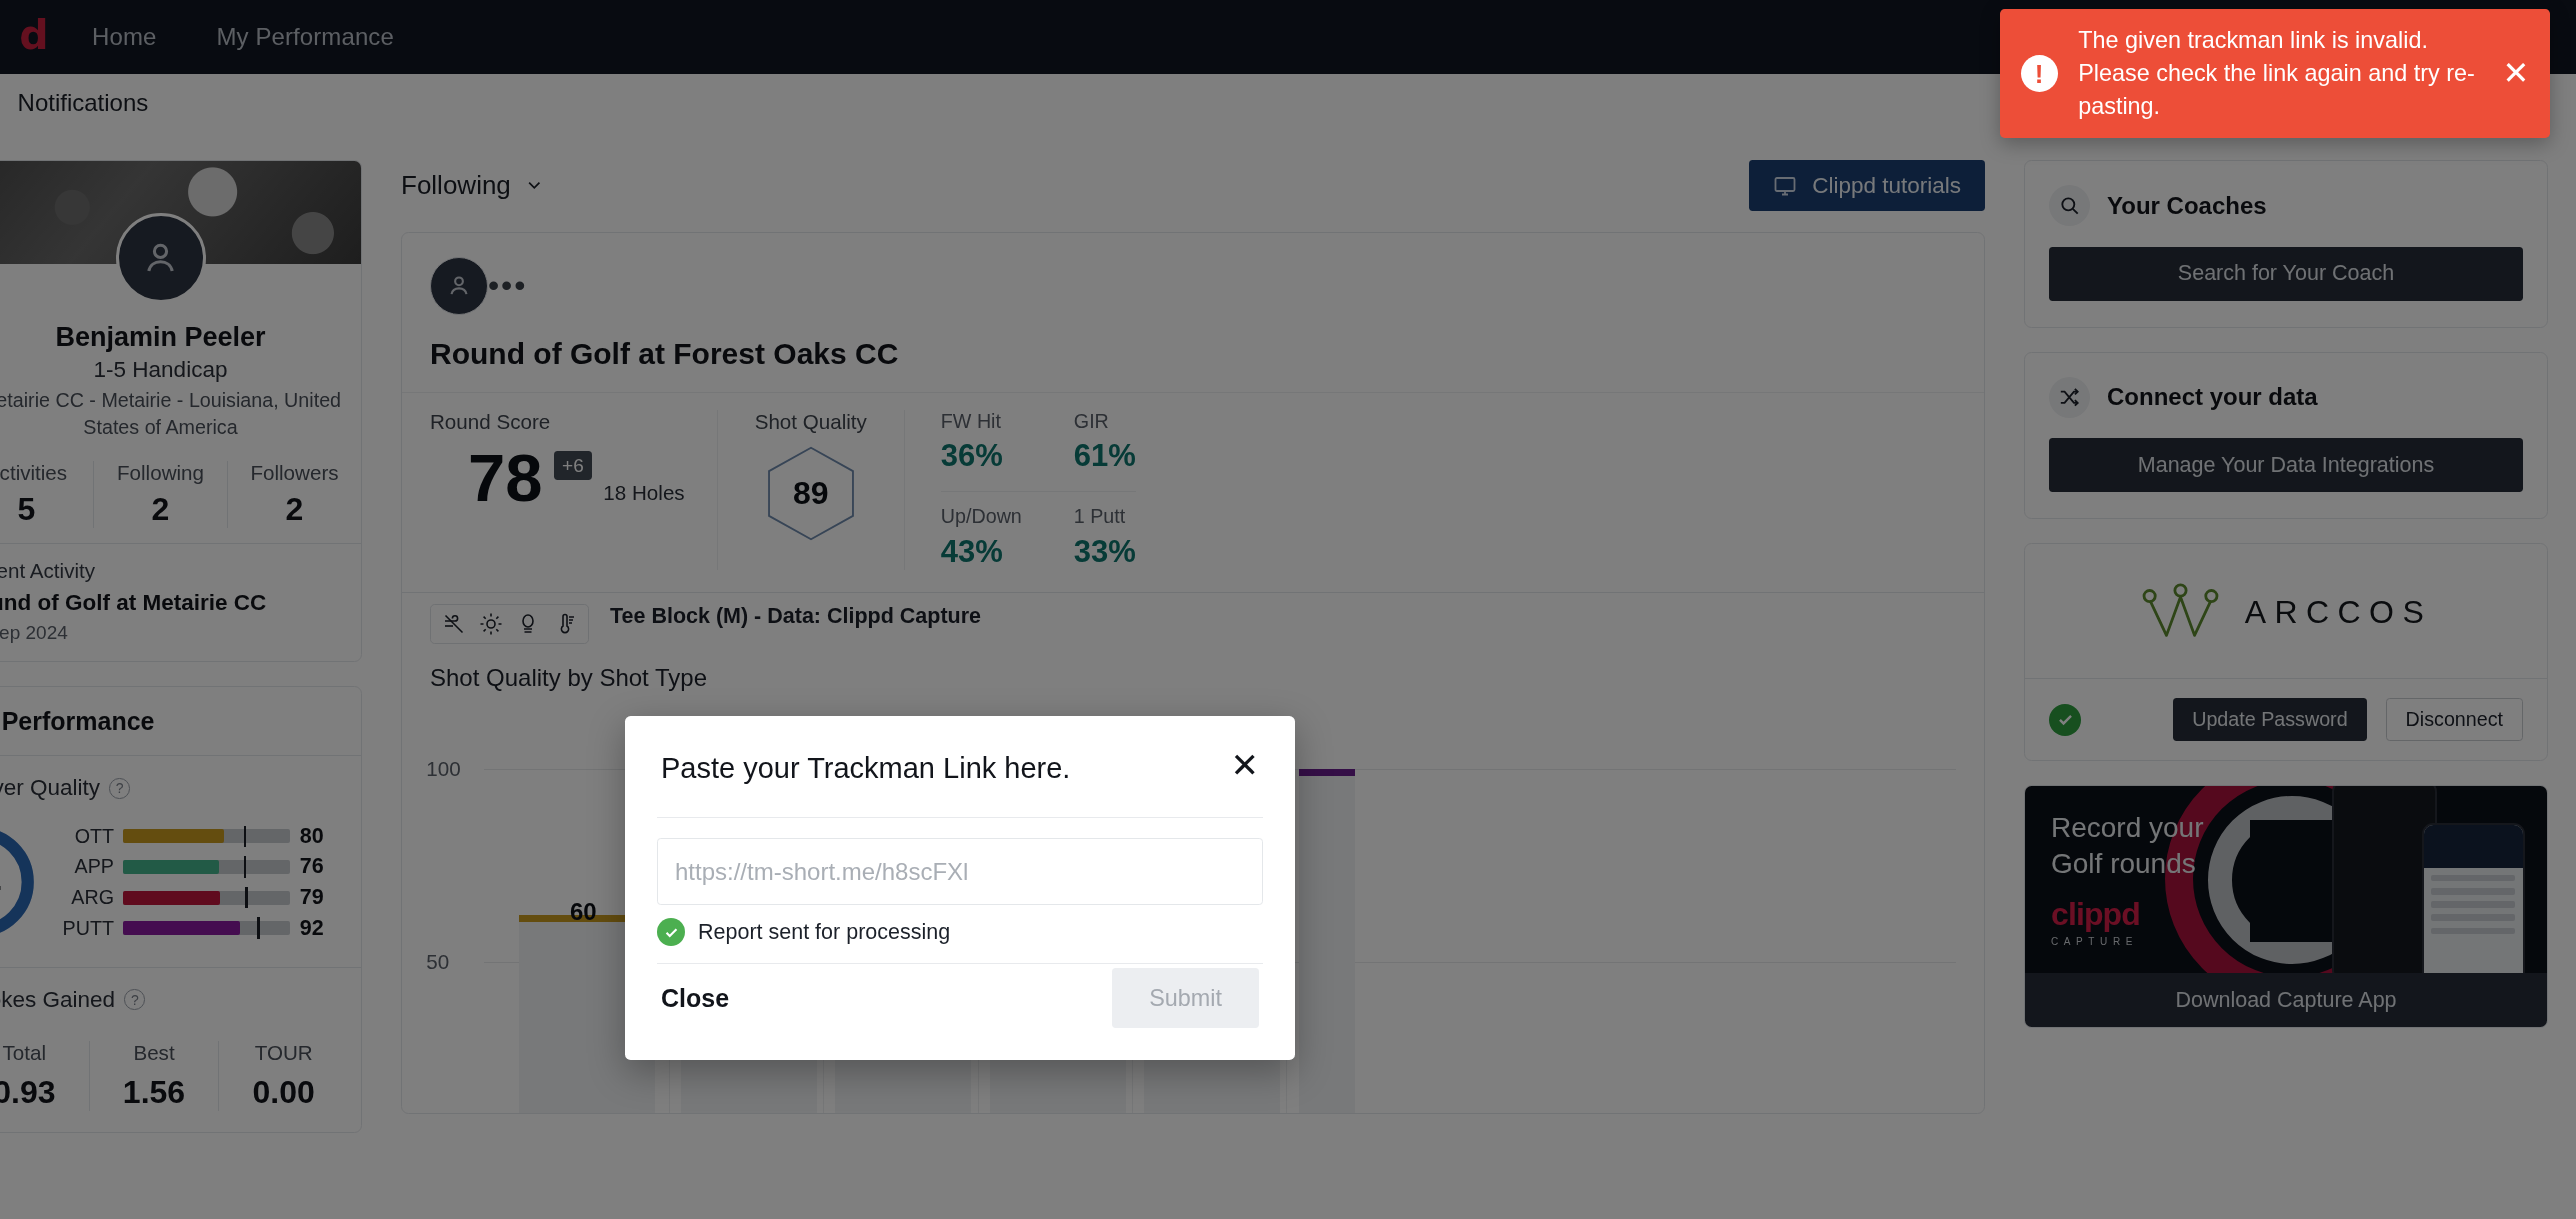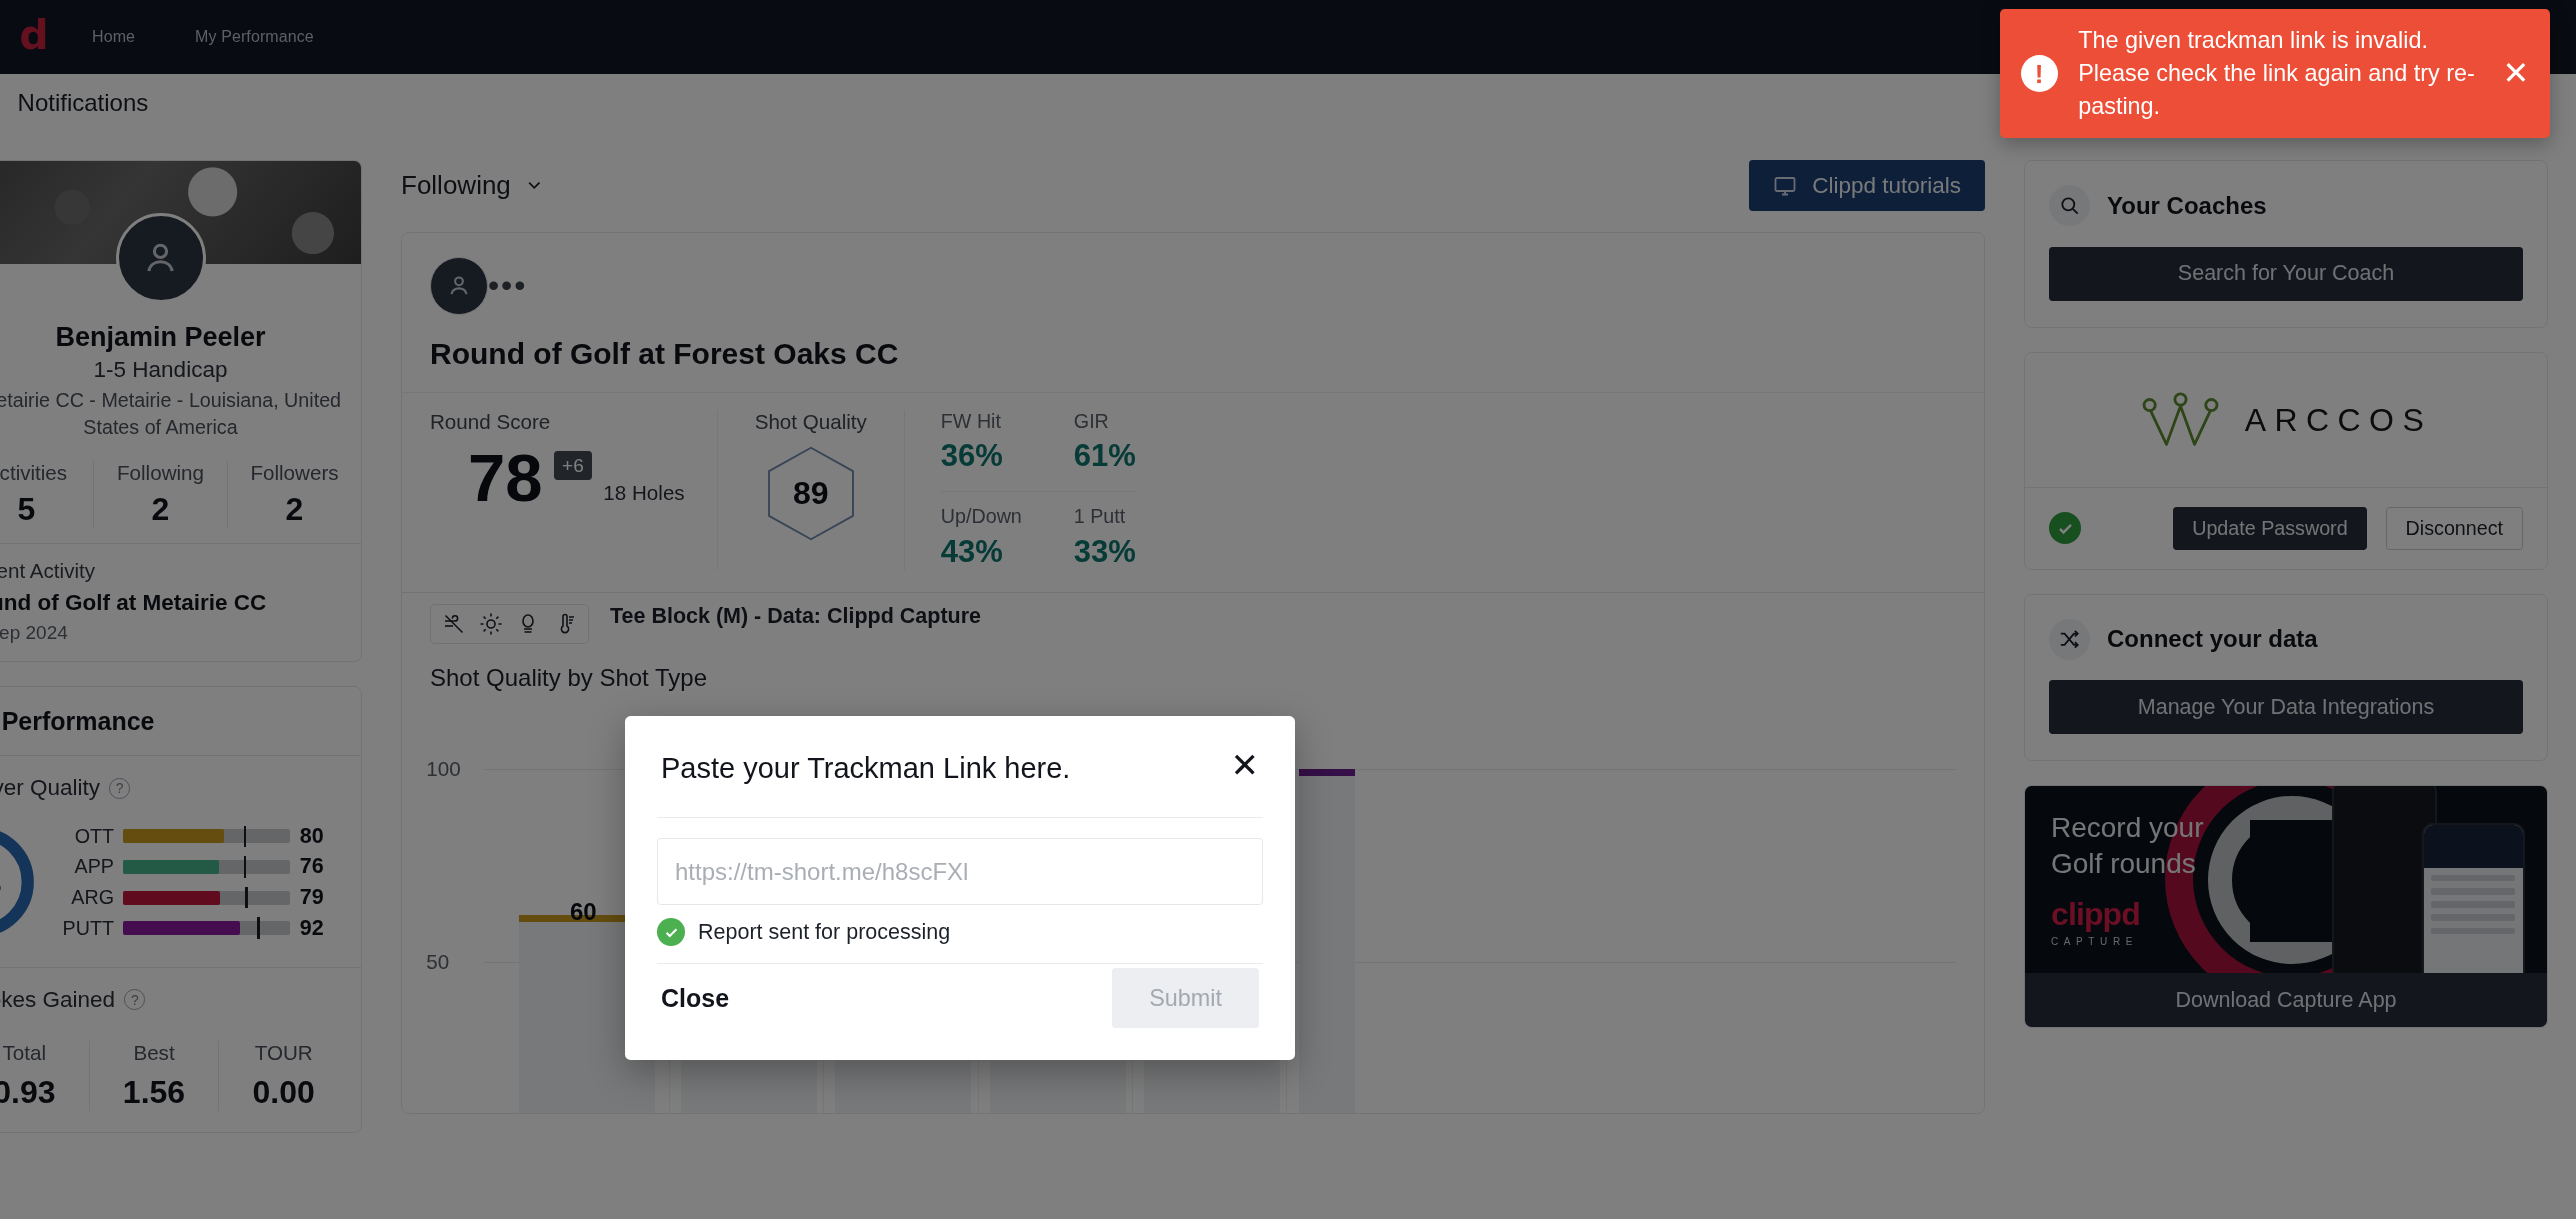--- a/index.html
+++ b/index.html
@@ -21,21 +21,21 @@
   .logo-mark {
     width: 43px; height: 74px; position:relative; flex: 0 0 auto;
     display:flex; align-items:center; justify-content:flex-end;
   }
   .logo-mark .glyph {
     font-size: 41px; font-weight:700; color:#c8203f; line-height:1;
     margin-right:-3.7px; margin-top:-3.7px; letter-spacing:-1.9px;
     font-family:"DejaVu Sans", sans-serif;
   }
   .nav-links { display:flex; align-items:center; gap:60px; margin-left:49px; }
-  .nav-link { color:#b9bec7; font-size:16px; letter-spacing:0.1px; cursor:pointer; }
+  .nav-link { color:#b9bec7; font-size:24px; letter-spacing:0.1px; cursor:pointer; }
   .nav-spacer { flex:1 1 auto; }
   .nav-icons { display:flex; align-items:center; gap:49px; margin-right:56px; }
   .nav-ico { width:37px; height:37px; display:flex; align-items:center; justify-content:center; cursor:pointer; }
   .nav-ico svg { display:block; }
   .nav-combo { display:flex; align-items:center; gap:9.4px; cursor:pointer; }
   .avatar-ring {
     width:41px;height:41px;border-radius:50%;
     border:1.5px solid #9aa0aa; background:#2d3543;
     display:flex;align-items:center;justify-content:center;
   }
@@ -537,53 +537,53 @@
                     <path d="M15.8 15.8L21 21"></path>
                 </svg>
               </div>
               <div class="rc-title">Your Coaches</div>
             </div>
             <button class="rc-btn">Search for Your Coach</button>
           </div>
         </div>
 
         <div class="card">
+          <div class="rc-pad">
+            <div class="rc-head">
+              <div class="rc-ico">
+                <svg width="22.5" height="22.5" viewBox="0 0 24 24" fill="none" stroke="#1c212a" stroke-width="2">
+                  <path d="M3 6h4l10 12h4M3 18h4l10-12h4"></path>
+                    <path d="M18 3l3 3-3 3M18 15l3 3-3 3"></path>
+                </svg>
+              </div>
+              <div class="rc-title">Connect your data</div>
+            </div>
+            <button class="rc-btn">Manage Your Data Integrations</button>
+          </div>
+        </div>
+
+        <div class="card">
           <div class="arccos-top">
             <svg width="81" height="58" viewBox="0 0 86 62" fill="none" stroke="#5c8a2e" stroke-width="3">
               <circle cx="10" cy="14" r="6"></circle>
                 <circle cx="43" cy="8" r="6"></circle>
                 <circle cx="76" cy="14" r="6"></circle>
               <path d="M11 20 L28 56 L43 15 L58 56 L75 20" stroke-linejoin="round" stroke-linecap="round"></path>
             </svg>
             <div class="arccos-word">ARCCOS</div>
           </div>
           <div class="arccos-foot">
             <div class="check-dot">
               <svg width="19" height="19" viewBox="0 0 24 24" fill="none" stroke="#fff" stroke-width="3">
                 <path d="M5 12.5l4.5 4.5L19 7.5"></path>
               </svg>
             </div>
             <div class="af-spacer"></div>
             <button class="btn-dark-sm">Update Password</button>
             <button class="btn-out-sm">Disconnect</button>
-          </div>
-        </div>
-
-        <div class="card">
-          <div class="rc-pad">
-            <div class="rc-head">
-              <div class="rc-ico">
-                <svg width="22.5" height="22.5" viewBox="0 0 24 24" fill="none" stroke="#1c212a" stroke-width="2">
-                  <path d="M3 6h4l10 12h4M3 18h4l10-12h4"></path>
-                    <path d="M18 3l3 3-3 3M18 15l3 3-3 3"></path>
-                </svg>
-              </div>
-              <div class="rc-title">Connect your data</div>
-            </div>
-            <button class="rc-btn">Manage Your Data Integrations</button>
           </div>
         </div>
 
         <div class="card">
           <div class="promo">
             <div class="ring1"></div>
             <div class="ring2"></div>
             <div class="cut"></div>
             <div class="phone-a"></div>
             <div class="phone-b">

